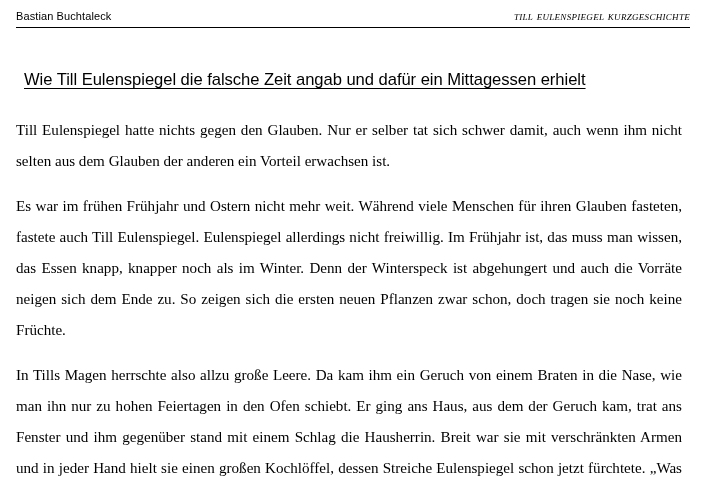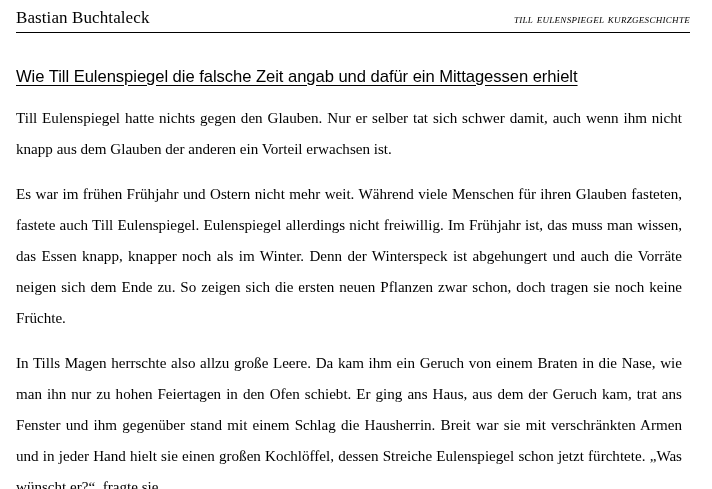--- a/index.html
+++ b/index.html
@@ -29,41 +29,41 @@
     position: relative;
     display: flex;
     align-items: baseline;
     justify-content: space-between;
     padding-top: 9px;
     padding-bottom: 4px;
     border-bottom: 1px solid #000000;
     width: 674px;
   }
   .header-author {
-    font-family: Liberation Serif, serif;
-    font-size: 17px;
+    font-family: Liberation Sans, sans-serif;
+    font-size: 11px;
     line-height: 1.1;
     letter-spacing: 0.1px;
     white-space: nowrap;
     text-align: right;
   }
   .header-title {
     font-family: "Liberation Serif", "DejaVu Serif", serif;
     font-size: 13px;
     font-variant: small-caps;
     text-transform: lowercase;
     letter-spacing: 0.3px;
     line-height: 1.1;
     white-space: nowrap;
     font-style: italic;
   }
 
   
   .article-heading {
-    margin: 0;
+    margin: 8px;
     padding-top: 34px;
     font-family: "Liberation Sans", "DejaVu Sans", sans-serif;
     font-size: 16.6px;
     font-weight: 400;
     line-height: 1.25;
     text-decoration: underline;
     text-underline-offset: 3px;
     letter-spacing: -0.05px;
     white-space: nowrap;
   }
@@ -95,18 +95,18 @@
 <div class="page">
 
   <div class="running-header">
     <span class="header-author">Bastian Buchtaleck</span>
     <span class="header-title">Till Eulenspiegel Kurzgeschichte</span>
   </div>
 
   <h1 class="article-heading">Wie Till Eulenspiegel die falsche Zeit angab und dafür ein Mittagessen erhielt</h1>
 
   <div class="article-body">
-    <p class="paragraph no-justify-last">Till Eulenspiegel hatte nichts gegen den Glauben. Nur er selber tat sich schwer damit, auch wenn ihm nicht knapp aus dem Glauben der anderen ein Vorteil erwachsen ist.</p>
+    <p class="paragraph no-justify-last">Till Eulenspiegel hatte nichts gegen den Glauben. Nur er selber tat sich schwer damit, auch wenn ihm nicht selten aus dem Glauben der anderen ein Vorteil erwachsen ist.</p>
     <p class="paragraph no-justify-last">Es war im frühen Frühjahr und Ostern nicht mehr weit. Während viele Menschen für ihren Glauben fasteten, fastete auch Till Eulenspiegel. Eulenspiegel allerdings nicht freiwillig. Im Frühjahr ist, das muss man wissen, das Essen knapp, knapper noch als im Winter. Denn der Winterspeck ist abgehungert und auch die Vorräte neigen sich dem Ende zu. So zeigen sich die ersten neuen Pflanzen zwar schon, doch tragen sie noch keine Früchte.</p>
     <p class="paragraph no-justify-last">In Tills Magen herrschte also allzu große Leere. Da kam ihm ein Geruch von einem Braten in die Nase, wie man ihn nur zu hohen Feiertagen in den Ofen schiebt. Er ging ans Haus, aus dem der Geruch kam, trat ans Fenster und ihm gegenüber stand mit einem Schlag die Hausherrin. Breit war sie mit verschränkten Armen und in jeder Hand hielt sie einen großen Kochlöffel, dessen Streiche Eulenspiegel schon jetzt fürchtete. „Was wünscht er?“, fragte sie.</p>
   </div>
 
 </div>
 
 </body></html>

